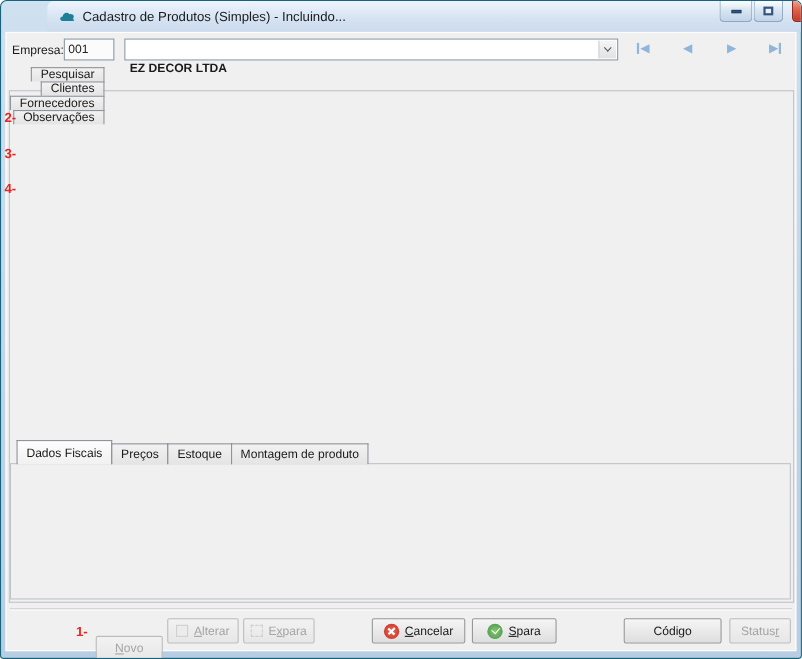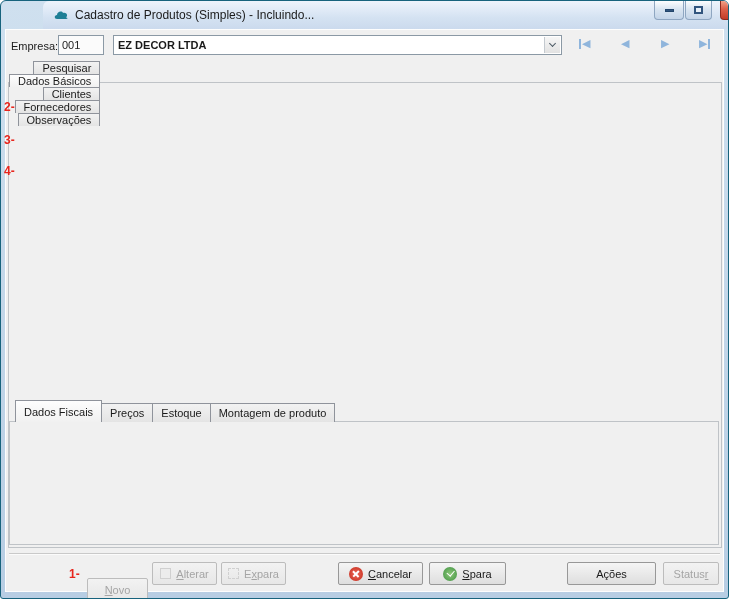--- a/index.html
+++ b/index.html
@@ -23,21 +23,21 @@
   .xbar{position:absolute;width:12px;height:2.5px;background:#fff;border-radius:1px;box-shadow:0 0 1px #7c1f14;}
   .client{position:absolute;left:4px;top:28px;right:4px;bottom:6px;background:#f0f0f0;border:1px solid #fdfdfd;}
   .lbl{position:absolute;white-space:nowrap;color:#1a1a1a;}
   .txt{position:absolute;background:#fff;border:1px solid #8b99a5;height:19px;
     font:11px "Liberation Sans",sans-serif;padding:1px 3px;color:#222;}
   .txt:disabled{background:#fff;color:#222;}
   .fakeinput{position:absolute;background:#fff;border:1px solid #8b99a5;height:20px;}
   .fakeinput.focused{border:1px solid #3a84c8;}
   .caret{position:absolute;left:3px;top:3px;width:1px;height:12px;background:#111;}
   .combo{position:absolute;background:#fff;border:1px solid #8b99a5;height:20px;}
-  .combo .val{position:absolute;left:4px;top:3px;white-space:nowrap;overflow:hidden;right:20px;}
+  .combo .val{position:absolute;left:4px;top:20px;white-space:nowrap;overflow:hidden;right:20px;}
   .combo .abox{position:absolute;right:1px;top:1px;bottom:1px;width:16px;
     background:linear-gradient(#f6f6f6,#e2e2e2);border-left:1px solid #c3c9cf;
     display:flex;align-items:center;justify-content:center;}
   .chev{width:5px;height:5px;border-right:1px solid #4d5a66;border-bottom:1px solid #4d5a66;
     transform:rotate(45deg);margin-top:-3px;}
   .groupbox{position:absolute;border:1px solid #c5cbd1;border-radius:3px;}
   .legend{position:absolute;top:-7px;left:8px;background:#f0f0f0;padding:0 3px;white-space:nowrap;}
   .tabrow{position:absolute;display:flex;align-items:flex-end;z-index:5;}
   .tab{height:19px;padding:0 8px;border:1px solid #8f939b;border-bottom:none;
     background:linear-gradient(#f2f2f2,#e4e4e4);display:flex;align-items:center;
@@ -126,21 +126,20 @@
   <span class="navarrow" style="left:660px;top:36px;">
       <span>▶</span>
     </span>
   <span class="navarrow" style="left:698px;top:36px;">
       <span>▶</span>
       <span class="vbar"></span>
     </span>
 
   <div class="tabrow" style="left:8px;top:60px;height:22px;flex-direction:column;">
     <div class="tab">Pesquisar</div>
-    <div class="tab active">Dados Básicos</div>
     <div class="tab">Clientes</div>
     <div class="tab">Fornecedores</div>
     <div class="tab">Observações</div>
   </div>
   <div class="page" style="left:7px;top:81px;width:714px;height:466px;"></div>
 
   <span class="lbl" style="left:38px;top:87px;">Tipo Produto</span>
   <span class="lbl" style="left:316px;top:87px;">Família</span>
   <div class="fakeinput focused" style="left:17px;top:98px;width:64px;">
       <span class="caret"></span>
@@ -340,19 +339,19 @@
   </div>
   <div class="btn" style="left:337px;width:85px;">
     <span class="ico-cancel"></span>
     <span><span></span><span class="key">C</span><span>ancelar</span></span>
   </div>
   <div class="btn" style="left:428px;width:77px;">
     <span class="ico-save"></span>
     <span><span></span><span class="key">S</span><span>para</span></span>
   </div>
   <div class="btn" style="left:566px;width:89px;">
-    <span><span>Ações</span><span class="key"></span><span></span></span>
+    <span><span>Código</span><span class="key"></span><span></span></span>
   </div>
   <div class="btn disabled" style="left:662px;width:56px;">
     <span><span>Status</span><span class="key">r</span><span></span></span>
   </div>
 
 </div>
 
 </body></html>

